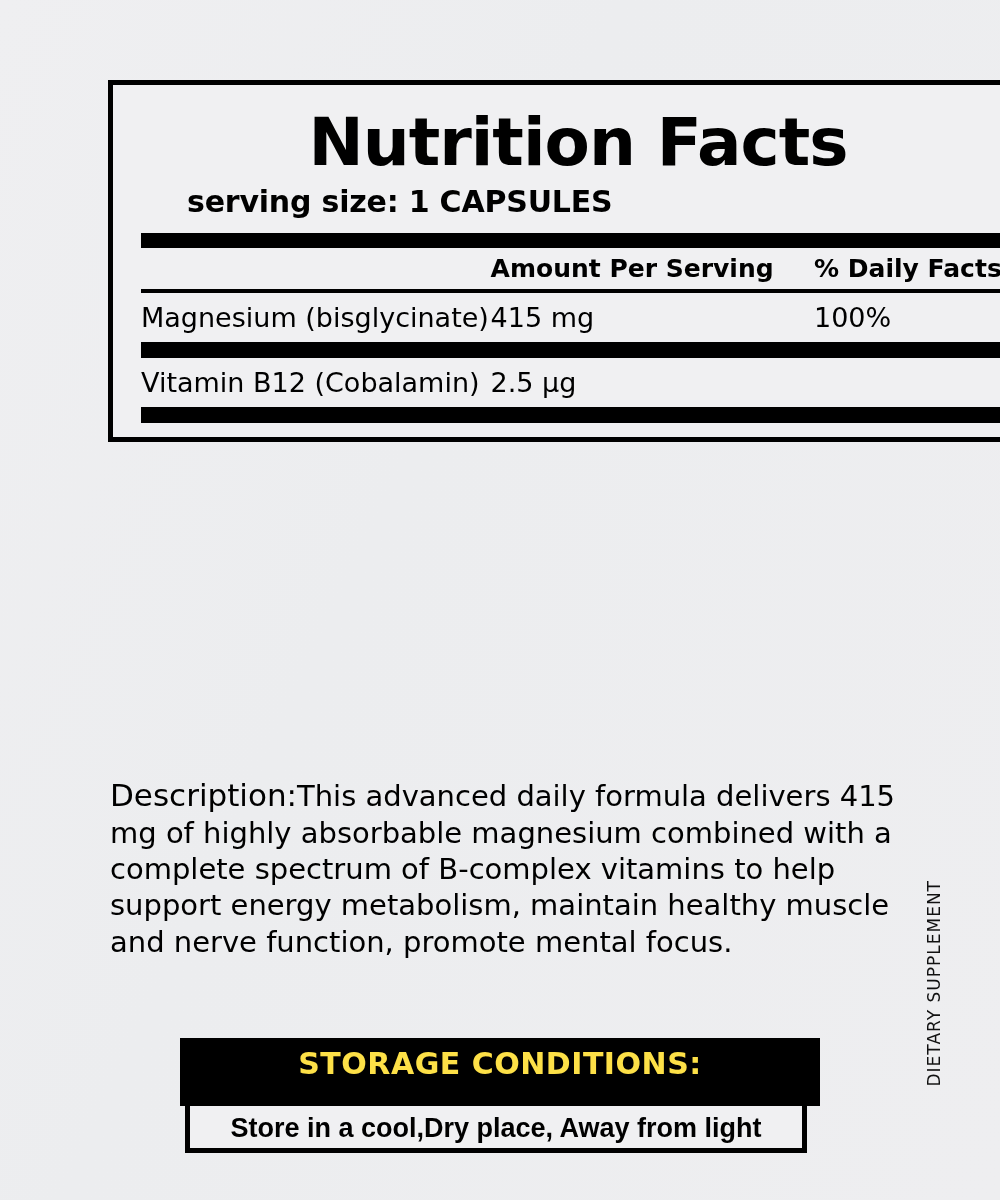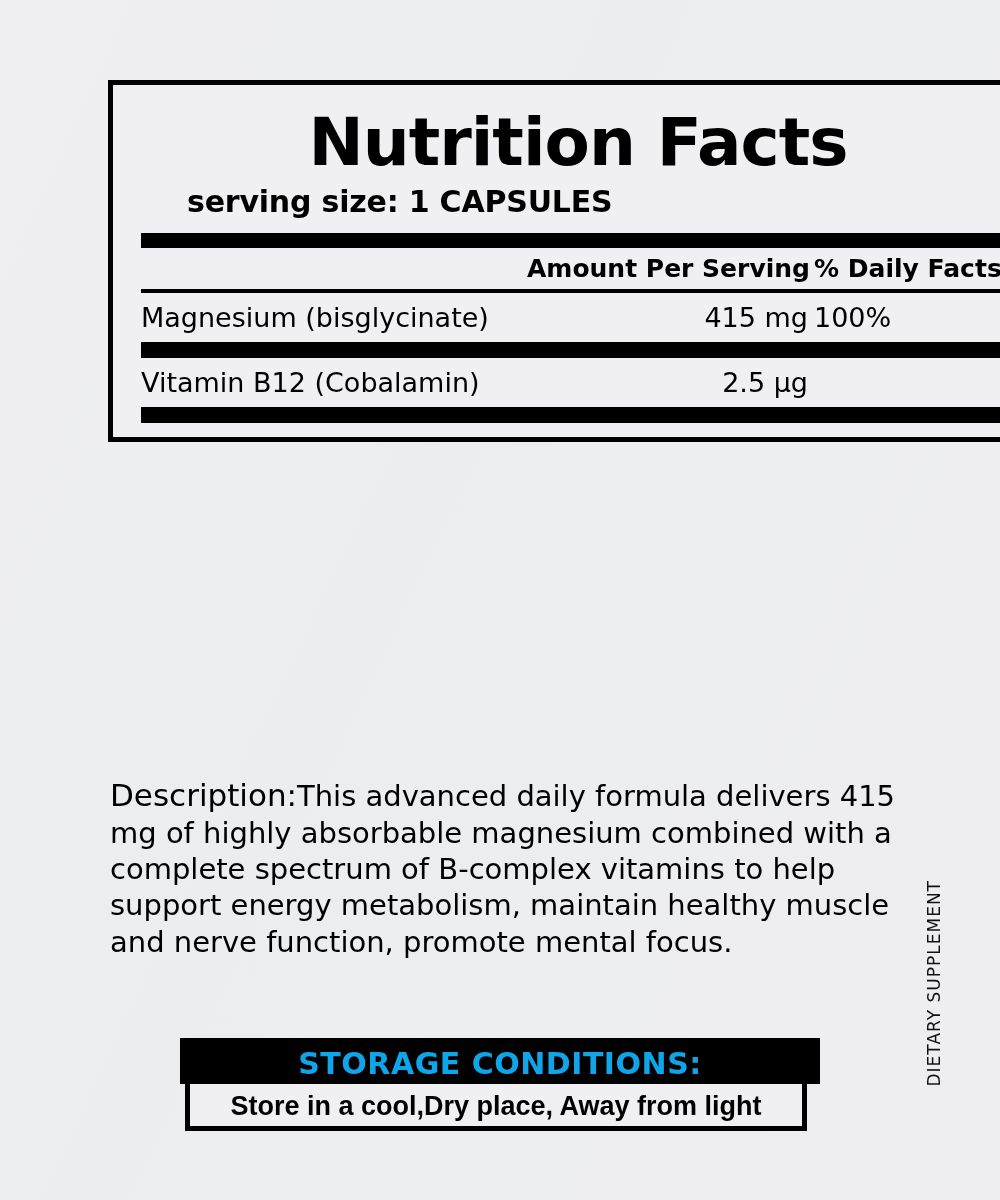--- a/index.html
+++ b/index.html
@@ -73,30 +73,30 @@
     vertical-align: bottom;
   }
 
   .hdr-row th {
     font-size: 25px;
     font-weight: bold;
     padding: 6px 0 6px 0;
     text-align: right;
   }
   .hdr-row th.h-blank { width: 40%; }
-  .hdr-row th.h-amount { width: 37%; text-align: right; padding-right: 4px;}
+  .hdr-row th.h-amount { width: 37%; text-align: left; padding-right: 4px;}
   .hdr-row th.h-dv { width: 23%; text-align: center; }
 
   .nut-row td {
     font-size: 27px;
     font-weight: normal;
     padding: 9px 0 9px 0;
   }
   .nut-row td.c-name { text-align: left; }
-  .nut-row td.c-amt { text-align: right; padding-right: 6px; }
+  .nut-row td.c-amt { text-align: left; padding-right: 6px; }
   .nut-row td.c-dv { padding-right: 10px; }
 
   .sep td {
     padding: 0;
   }
   .sep hr {
     border: 0;
     height: 4px;
     background: #000;
     margin: 0;
@@ -136,26 +136,26 @@
 
   
   .storage {
     position: absolute;
     left: 180px;
     top: 1038px;
     width: 640px;
   }
   .storage-title {
     background: #000;
-    color: #0ea5e9;
+    color: #fde047;
     font-family: "DejaVu Sans", sans-serif;
     font-weight: bold;
     font-size: 30px;
     text-align: center;
-    padding: 8px 0 3px 0;
+    padding: 8px 0 25px 0;
     letter-spacing: 0.5px;
   }
   .storage-body {
     background: #f0f0f2;
     border: 5px solid #000;
     border-top: none;
     font-family: Liberation Sans, sans-serif;
     font-weight: bold;
     font-size: 27px;
     text-align: center;

